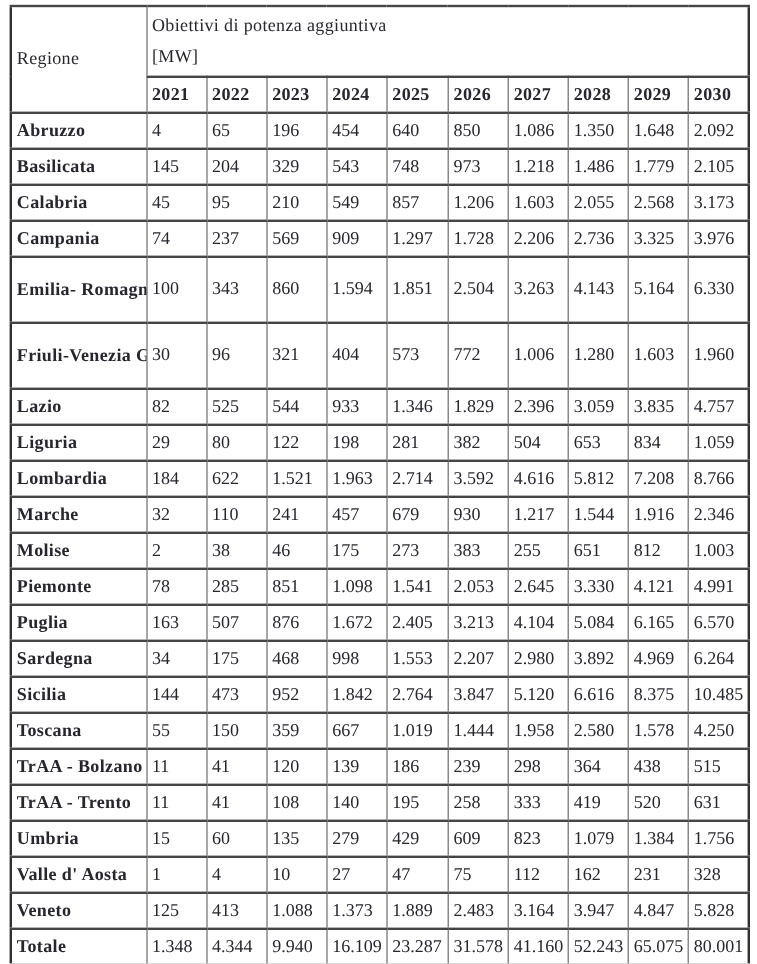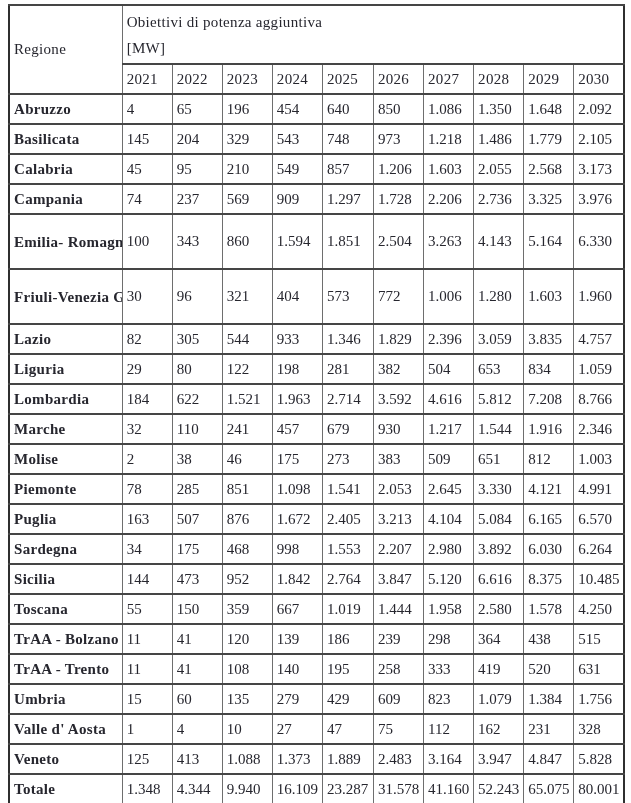--- a/index.html
+++ b/index.html
@@ -49,21 +49,21 @@
   th.span-header {
     font-weight: normal;
     vertical-align: top;
     letter-spacing: 0.3px;
     height: 55px;
   }
   th.span-header .line {
     line-height: 26px;
   }
   tr.year-row th {
-    font-weight: normal;
+    font-weight: bold;
     height: 26px;
     letter-spacing: 0.3px;
   }
   th.region {
     font-weight: bold;
     white-space: pre-line;
     letter-spacing: 0.3px;
     line-height: 24px;
   }
   td.val {
@@ -188,21 +188,21 @@
           <td class="val">573</td>
           <td class="val">772</td>
           <td class="val">1.006</td>
           <td class="val">1.280</td>
           <td class="val">1.603</td>
           <td class="val">1.960</td>
         </tr>
         <tr class="r">
           <th class="region" scope="row">Lazio</th>
           <td class="val">82</td>
-          <td class="val">305</td>
+          <td class="val">525</td>
           <td class="val">544</td>
           <td class="val">933</td>
           <td class="val">1.346</td>
           <td class="val">1.829</td>
           <td class="val">2.396</td>
           <td class="val">3.059</td>
           <td class="val">3.835</td>
           <td class="val">4.757</td>
         </tr>
         <tr class="r">
@@ -245,21 +245,21 @@
           <td class="val">2.346</td>
         </tr>
         <tr class="r">
           <th class="region" scope="row">Molise</th>
           <td class="val">2</td>
           <td class="val">38</td>
           <td class="val">46</td>
           <td class="val">175</td>
           <td class="val">273</td>
           <td class="val">383</td>
-          <td class="val">509</td>
+          <td class="val">255</td>
           <td class="val">651</td>
           <td class="val">812</td>
           <td class="val">1.003</td>
         </tr>
         <tr class="r">
           <th class="region" scope="row">Piemonte</th>
           <td class="val">78</td>
           <td class="val">285</td>
           <td class="val">851</td>
           <td class="val">1.098</td>
@@ -286,21 +286,21 @@
         <tr class="r">
           <th class="region" scope="row">Sardegna</th>
           <td class="val">34</td>
           <td class="val">175</td>
           <td class="val">468</td>
           <td class="val">998</td>
           <td class="val">1.553</td>
           <td class="val">2.207</td>
           <td class="val">2.980</td>
           <td class="val">3.892</td>
-          <td class="val">6.030</td>
+          <td class="val">4.969</td>
           <td class="val">6.264</td>
         </tr>
         <tr class="r">
           <th class="region" scope="row">Sicilia</th>
           <td class="val">144</td>
           <td class="val">473</td>
           <td class="val">952</td>
           <td class="val">1.842</td>
           <td class="val">2.764</td>
           <td class="val">3.847</td>

